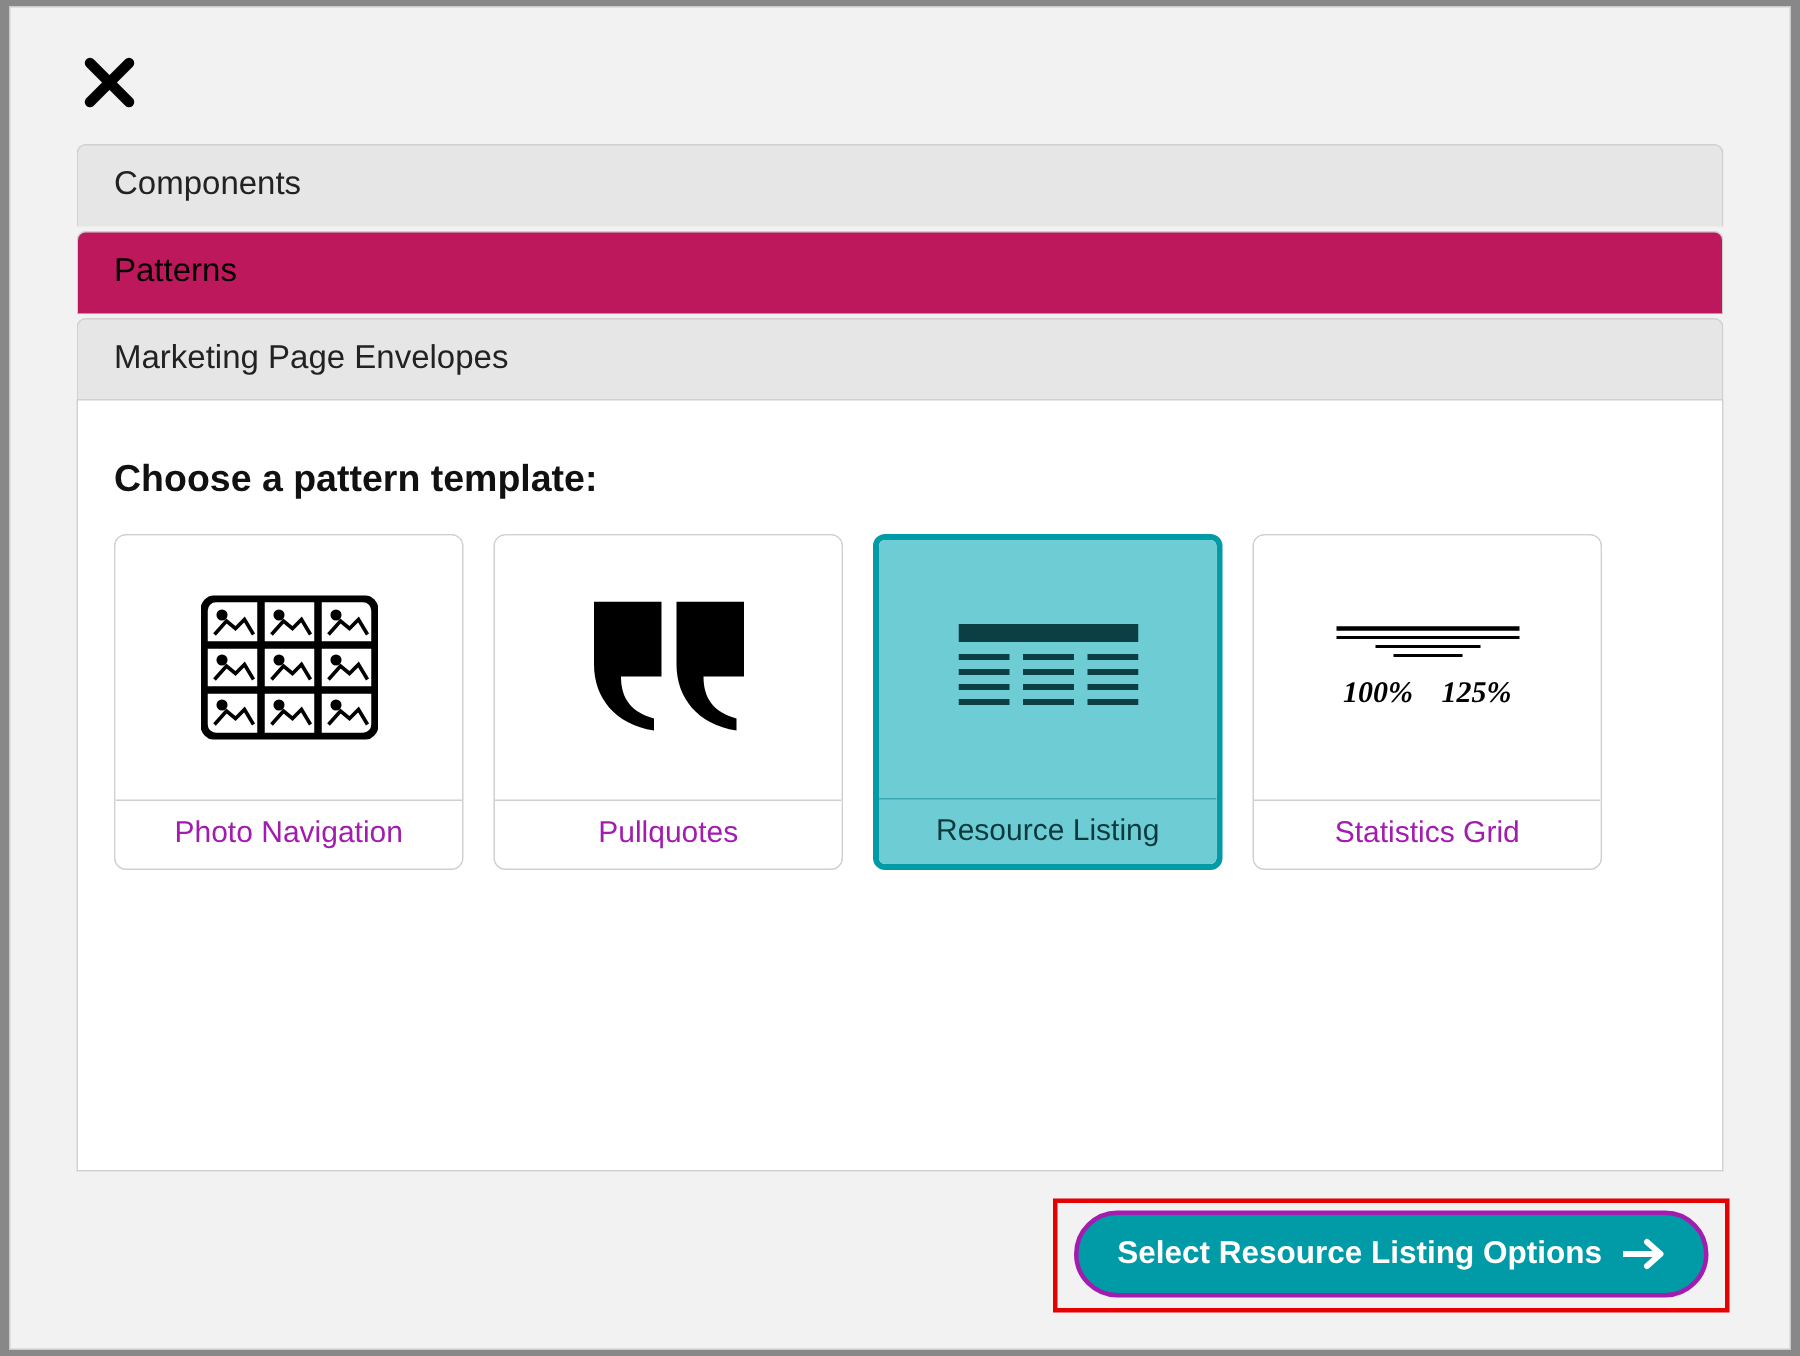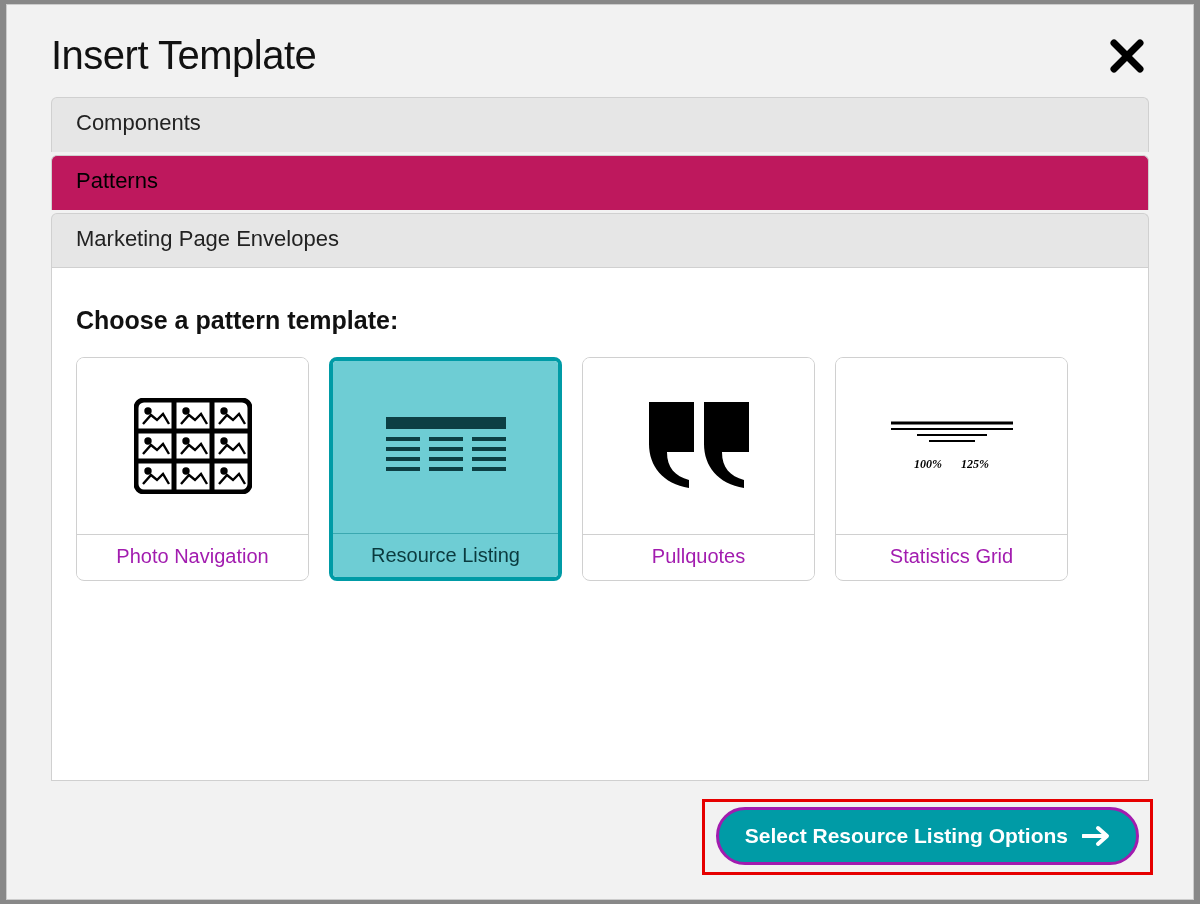--- a/index.html
+++ b/index.html
@@ -150,28 +150,27 @@
       position: relative;
       padding: 8px 10px;
     }
     .highlight-box-btn {
       position: absolute;
       border: 3px solid #e60000;
       pointer-events: none;
       top: 0; left: -4px; right: -4px; bottom: -2px;
     }
     
-    .stat-text { font-family: Georgia, 'Times New Roman', serif; font-weight: 700; font-style: italic; font-size: 12px; }
+    .stat-text { font-family: Georgia, 'Times New Roman', serif; font-weight: 700; font-style: italic; font-size: 20px; }
   </style>
 </head>
 <body>
 
 <div class="modal">
   <div class="modal-header">
-    <div class="modal-title">Insert Template</div>
     <div class="close-btn" title="Close">
       <svg width="36" height="36" viewBox="0 0 36 36">
         <line x1="5" y1="5" x2="31" y2="31" stroke="#000" stroke-width="7" stroke-linecap="round"></line>
         <line x1="31" y1="5" x2="5" y2="31" stroke="#000" stroke-width="7" stroke-linecap="round"></line>
       </svg>
     </div>
   </div>
 
   <div class="tabs">
     <div class="tab">Components</div>
@@ -226,20 +225,30 @@
                   <polyline points="1,18 9,9 15,14 21,8 27,18"></polyline>
                 </g>
               <g transform="translate(84,68)">
                   <circle cx="6" cy="5" r="2.5" fill="#000"></circle>
                   <polyline points="1,18 9,9 15,14 21,8 27,18"></polyline>
                 </g>
             </g>
           </svg>
         </div>
         <div class="card-label">Photo Navigation</div>
+      </div>
+
+      <div class="card">
+        <div class="card-icon-area">
+          <svg width="120" height="88" viewBox="0 0 120 88">
+            <path d="M 10 0 L 55 0 L 55 50 L 28 50 C 28 66 36 74 50 78 L 50 86 C 24 82 10 64 10 42 Z" fill="#000"></path>
+            <path d="M 65 0 L 110 0 L 110 50 L 83 50 C 83 66 91 74 105 78 L 105 86 C 79 82 65 64 65 42 Z" fill="#000"></path>
+          </svg>
+        </div>
+        <div class="card-label">Pullquotes</div>
       </div>
 
       <div class="card selected">
         <div class="card-icon-area">
           <svg width="120" height="60" viewBox="0 0 120 60">
             <rect x="0" y="0" width="120" height="12" fill="#0c3f44"></rect>
             <g stroke="#0c3f44" stroke-width="4">
               <line x1="0" y1="22" x2="34" y2="22"></line>
                 <line x1="43" y1="22" x2="77" y2="22"></line>
                 <line x1="86" y1="22" x2="120" y2="22"></line>
@@ -254,30 +263,20 @@
                 <line x1="86" y1="52" x2="120" y2="52"></line>
             </g>
           </svg>
         </div>
         <div class="card-label">Resource Listing</div>
         <div class="highlight-box-card"></div>
       </div>
 
       <div class="card">
         <div class="card-icon-area">
-          <svg width="120" height="88" viewBox="0 0 120 88">
-            <path d="M 10 0 L 55 0 L 55 50 L 28 50 C 28 66 36 74 50 78 L 50 86 C 24 82 10 64 10 42 Z" fill="#000"></path>
-            <path d="M 65 0 L 110 0 L 110 50 L 83 50 C 83 66 91 74 105 78 L 105 86 C 79 82 65 64 65 42 Z" fill="#000"></path>
-          </svg>
-        </div>
-        <div class="card-label">Pullquotes</div>
-      </div>
-
-      <div class="card">
-        <div class="card-icon-area">
           <div style="text-align:center;">
             <svg width="130" height="26" viewBox="0 0 130 26">
               <line x1="4" y1="3" x2="126" y2="3" stroke="#000" stroke-width="3"></line>
               <line x1="4" y1="9" x2="126" y2="9" stroke="#000" stroke-width="2"></line>
               <line x1="30" y1="15" x2="100" y2="15" stroke="#000" stroke-width="2"></line>
               <line x1="42" y1="21" x2="88" y2="21" stroke="#000" stroke-width="2"></line>
             </svg>
             <div style="margin-top:4px;">
               <span class="stat-text">100%</span>
               <span style="display:inline-block;width:10px;"></span>

